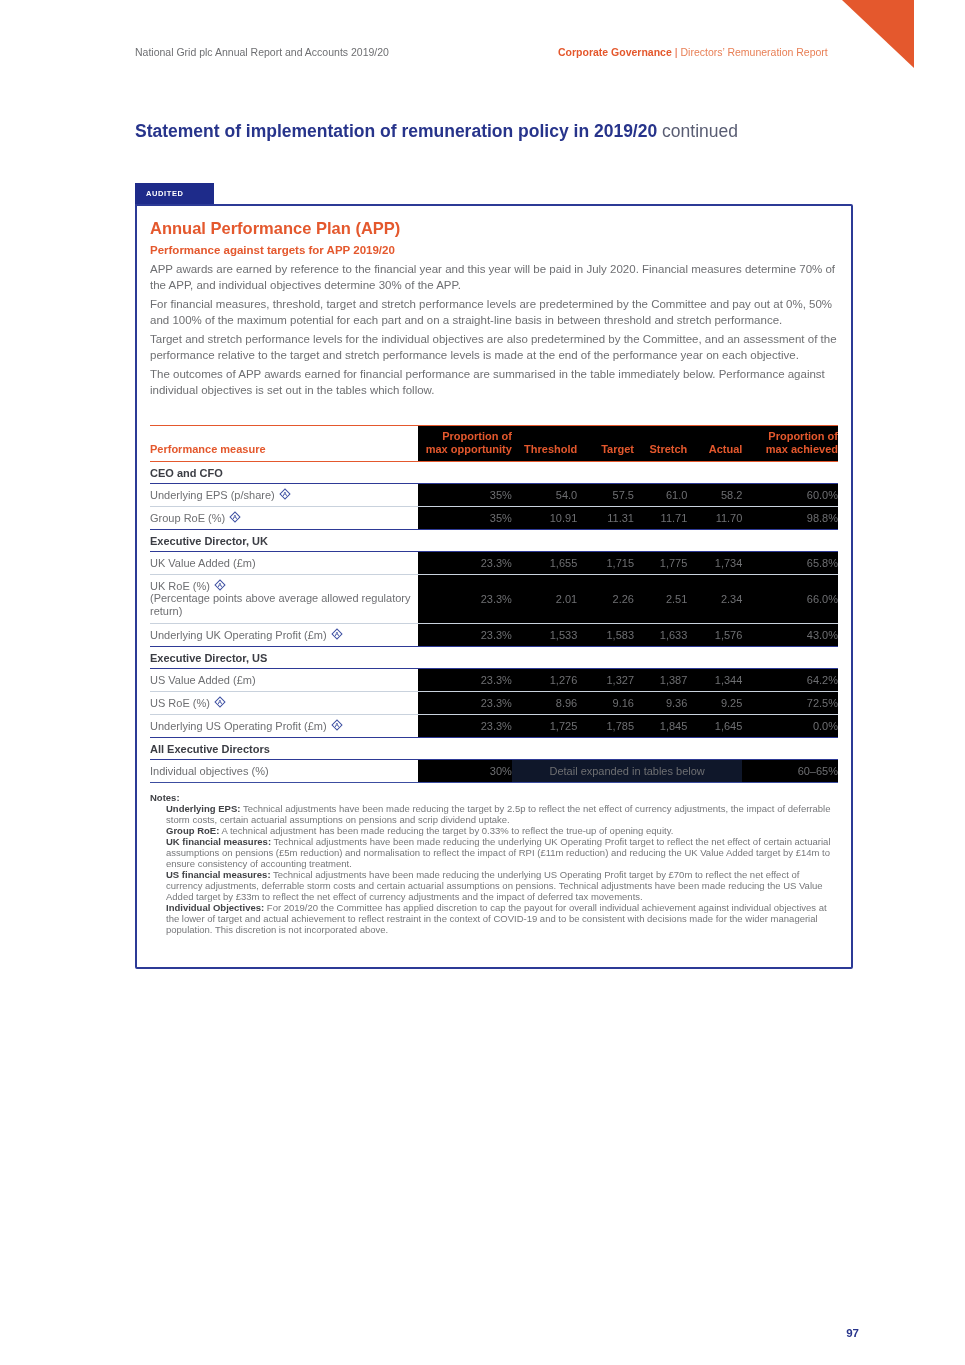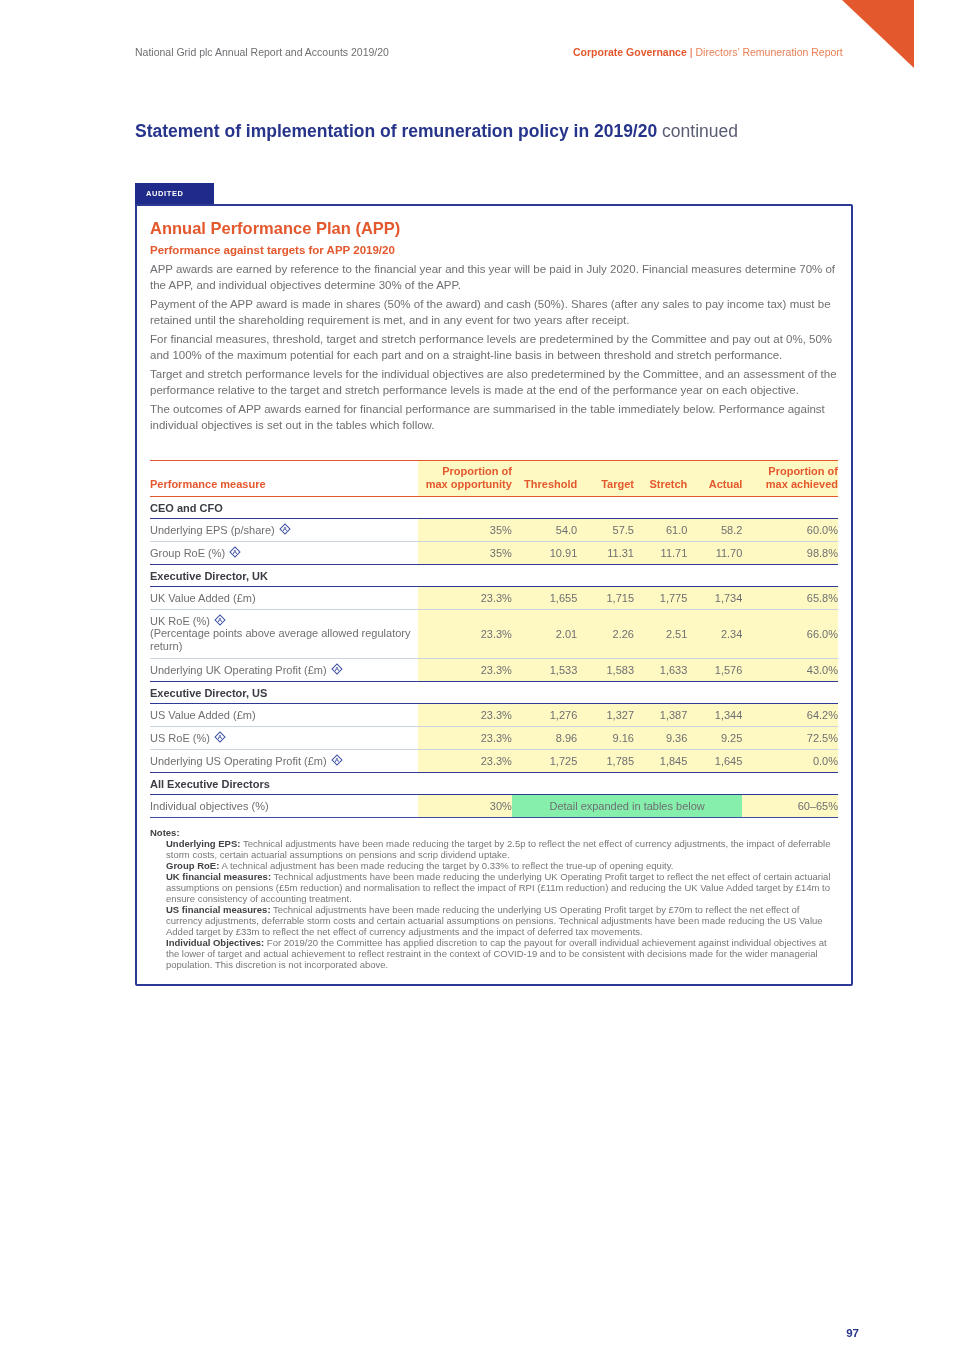--- a/index.html
+++ b/index.html
@@ -10,21 +10,21 @@
     background:#ffffff; overflow:hidden;
     padding:46px 61px 0 84px;
   }
   
   .corner { position:absolute; top:0; right:0; width:0; height:0;
     border-top:68px solid #e4582d; border-left:72px solid transparent; }
 
   
   .meta-row { position:relative; height:14px; font-size:10.5px; color:#6e6f72; }
   .meta-left { position:absolute; left:0; top:0; }
-  .meta-right { position:absolute; left:438px; top:0; color:#e87f55; }
+  .meta-right { position:absolute; left:423px; top:0; color:#e87f55; }
   .meta-right b { color:#e4582d; font-weight:bold; }
   .meta-right .sep { color:#e4582d; padding:0 3px; }
 
   
   .page-title { margin-top:60px; font-size:17.5px; line-height:22px; font-weight:normal; }
   .page-title .t-bold { color:#27348b; font-weight:bold; }
   .page-title .t-cont { color:#595d73; font-weight:normal; }
 
   
   .audited-wrap { margin-top:41px; }
@@ -46,22 +46,22 @@
   .hc { color:#e4582d; font-weight:bold; vertical-align:bottom; padding:4px 0 5px 0;
         border-top:1px solid #e4582d; border-bottom:1px solid #e4582d;
         line-height:13px; white-space:pre-line; }
   .hc.lab { text-align:left; }
   .hc.num { text-align:right; }
   tr.grow td { font-weight:bold; color:#3b3d44; padding:5px 0 4px 0; text-align:left;margin-top:35px; }
   tr.nt td { border-top:1px solid #2e3a96; }
   tr.lt td { border-top:1px solid #c9d2dd; }
   tr.drow td { color:#6e6f72; vertical-align:middle; padding:5px 0; }
   td.mlab { text-align:left; padding-right:8px;margin-top:28px; }
-  td.num { text-align:right; background:#fef9c3;margin-top:12px; }
-  td.ctr { text-align:center; background:#86efac; }
+  td.num { text-align:right; background:#000000;margin-top:12px; }
+  td.ctr { text-align:center; background:#0f172a; }
   tbody tr:last-child td { border-bottom:1.5px solid #3c4da0; }
   .sub { font-size:11px; color:#6e6f72; line-height:13px; }
 
   
   .adia { display:inline-block; width:8px; height:8px; border:1px solid #3f51a3;
     transform:rotate(45deg); margin-left:6px; position:relative; top:-1px; }
   .adia i { position:absolute; left:0; top:0; width:100%; height:100%;
     display:flex; align-items:center; justify-content:center;
     transform:rotate(-45deg); font-style:normal; font-size:6px; line-height:1;
     color:#3f51a3; font-weight:bold; }
@@ -87,21 +87,20 @@
   </div>
 
   <h1 class="page-title"><span class="t-bold">Statement of implementation of remuneration policy in 2019/20</span><span class="t-cont"> continued</span></h1>
 
   <div class="audited-wrap">
     <div class="audited-tab">AUDITED</div>
     <div class="audited-box">
       <h2 class="sec-heading">Annual Performance Plan (APP)</h2>
       <h3 class="sec-subheading">Performance against targets for APP 2019/20</h3>
       <p class="body-p">APP awards are earned by reference to the financial year and this year will be paid in July 2020. Financial measures determine 70% of the APP, and individual objectives determine 30% of the APP.</p>
-      <p class="body-p">Payment of the APP award is made in shares (50% of the award) and cash (50%). Shares (after any sales to pay income tax) must be retained until the shareholding requirement is met, and in any event for two years after receipt.</p>
       <p class="body-p">For financial measures, threshold, target and stretch performance levels are predetermined by the Committee and pay out at 0%, 50% and 100% of the maximum potential for each part and on a straight-line basis in between threshold and stretch performance.</p>
       <p class="body-p">Target and stretch performance levels for the individual objectives are also predetermined by the Committee, and an assessment of the performance relative to the target and stretch performance levels is made at the end of the performance year on each objective.</p>
       <p class="body-p">The outcomes of APP awards earned for financial performance are summarised in the table immediately below. Performance against individual objectives is set out in the tables which follow.</p>
 
       <table class="perf">
         <colgroup>
           <col class="c0">
             <col class="c1">
             <col class="c2">
             <col class="c3">

